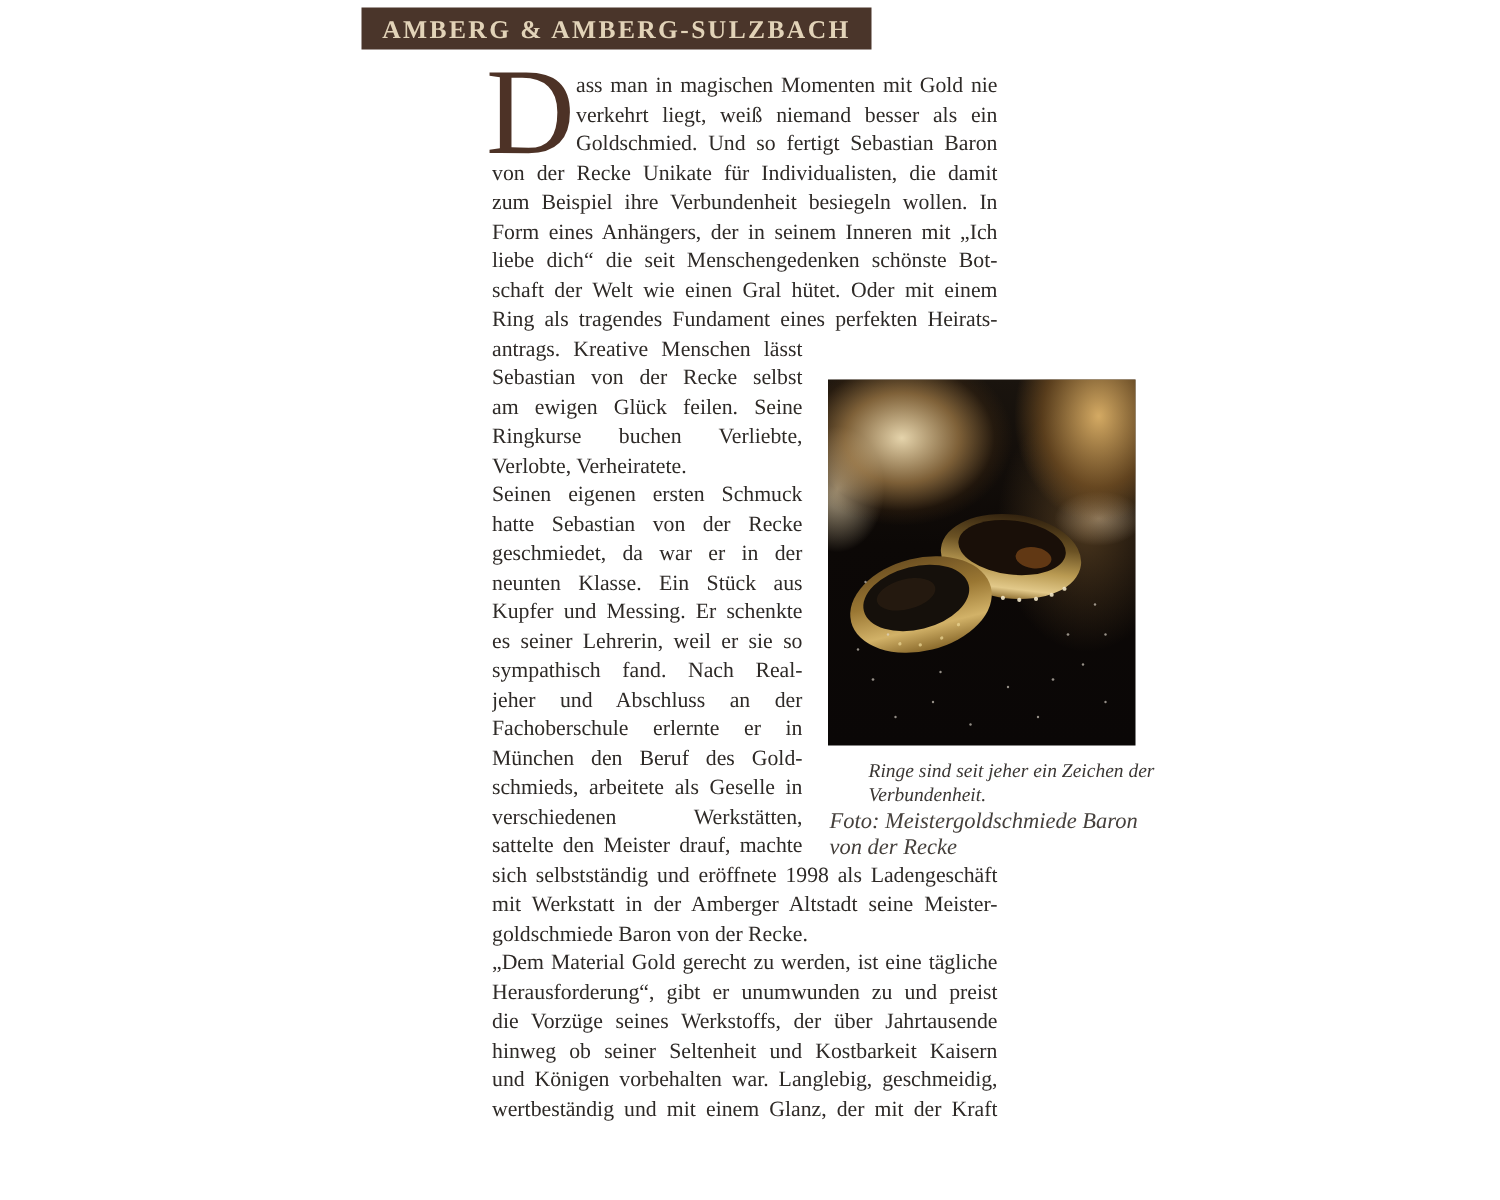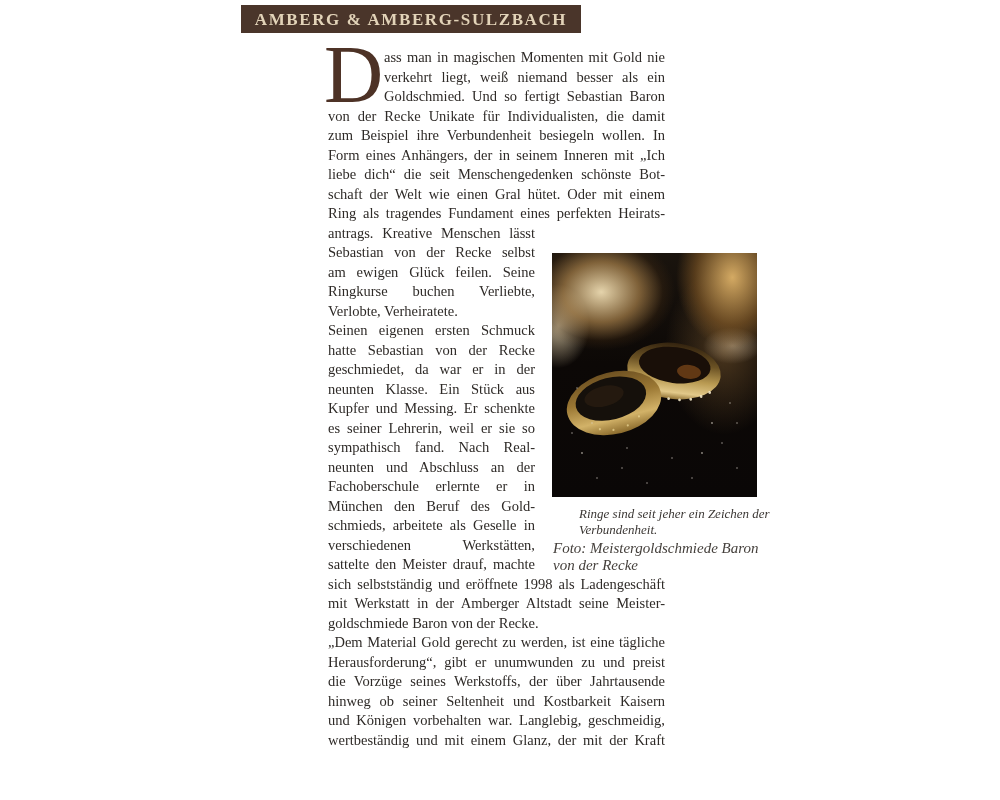--- a/index.html
+++ b/index.html
@@ -79,21 +79,21 @@
     <div class="ln narrow">am ewigen Glück feilen. Seine</div>
     <div class="ln narrow">Ringkurse buchen Verliebte,</div>
     <div class="ln narrow end">Verlobte, Verheiratete.</div>
     <div class="ln narrow">Seinen eigenen ersten Schmuck</div>
     <div class="ln narrow">hatte Sebastian von der Recke</div>
     <div class="ln narrow">geschmiedet, da war er in der</div>
     <div class="ln narrow">neunten Klasse. Ein Stück aus</div>
     <div class="ln narrow">Kupfer und Messing. Er schenkte</div>
     <div class="ln narrow">es seiner Lehrerin, weil er sie so</div>
     <div class="ln narrow">sympathisch fand. Nach Real-</div>
-    <div class="ln narrow">neunten und Abschluss an der</div>
+    <div class="ln narrow">jeher und Abschluss an der</div>
     <div class="ln narrow">Fachoberschule erlernte er in</div>
     <div class="ln narrow">München den Beruf des Gold-</div>
     <div class="ln narrow">schmieds, arbeitete als Geselle in</div>
     <div class="ln narrow">verschiedenen Werkstätten,</div>
     <div class="ln narrow">sattelte den Meister drauf, machte</div>
     <div class="ln">sich selbstständig und eröffnete 1998 als Ladengeschäft</div>
     <div class="ln">mit Werkstatt in der Amberger Altstadt seine Meister-</div>
     <div class="ln end">goldschmiede Baron von der Recke.</div>
     <div class="ln">„Dem Material Gold gerecht zu werden, ist eine tägliche</div>
     <div class="ln">Herausforderung“, gibt er unumwunden zu und preist</div>

